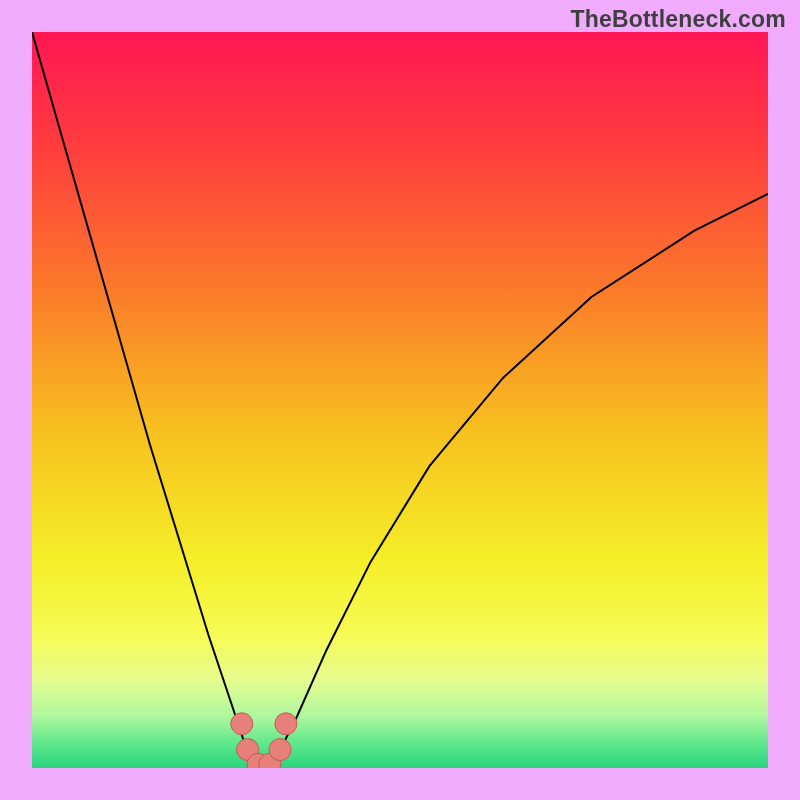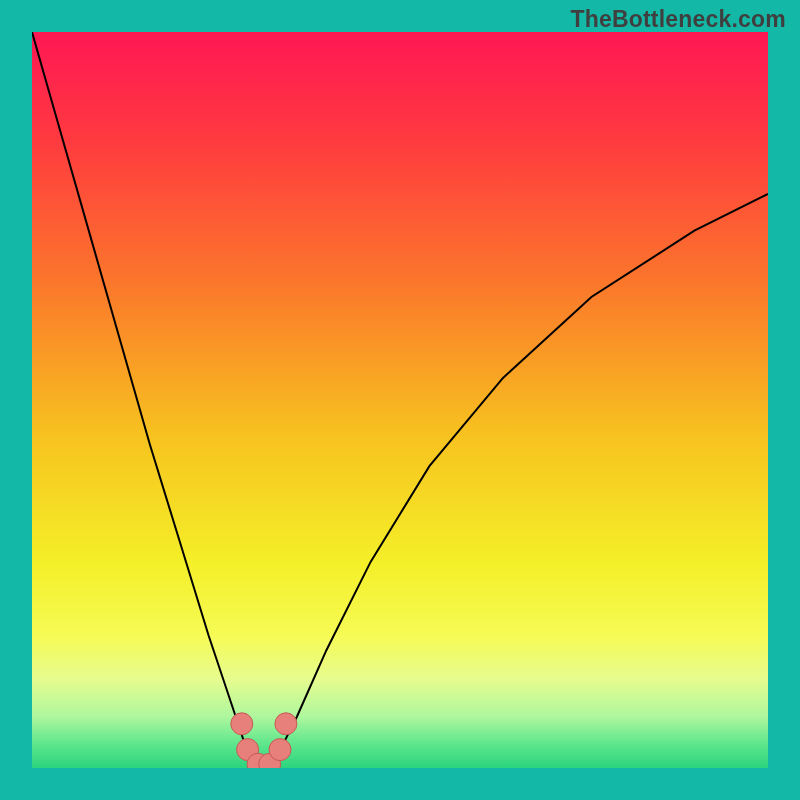--- a/index.html
+++ b/index.html
@@ -9,21 +9,21 @@
     height: 800px;
     background: #000;
     overflow: hidden;
   }
   .frame {
     position: absolute;
     left: 0;
     top: 0;
     width: 800px;
     height: 800px;
-    background: #14b8a6;
+    background: #f0abfc;
   }
   .plot {
     position: absolute;
     left: 32px;
     top: 32px;
     width: 736px;
     height: 736px;
     overflow: hidden;
   }
   .watermark {

